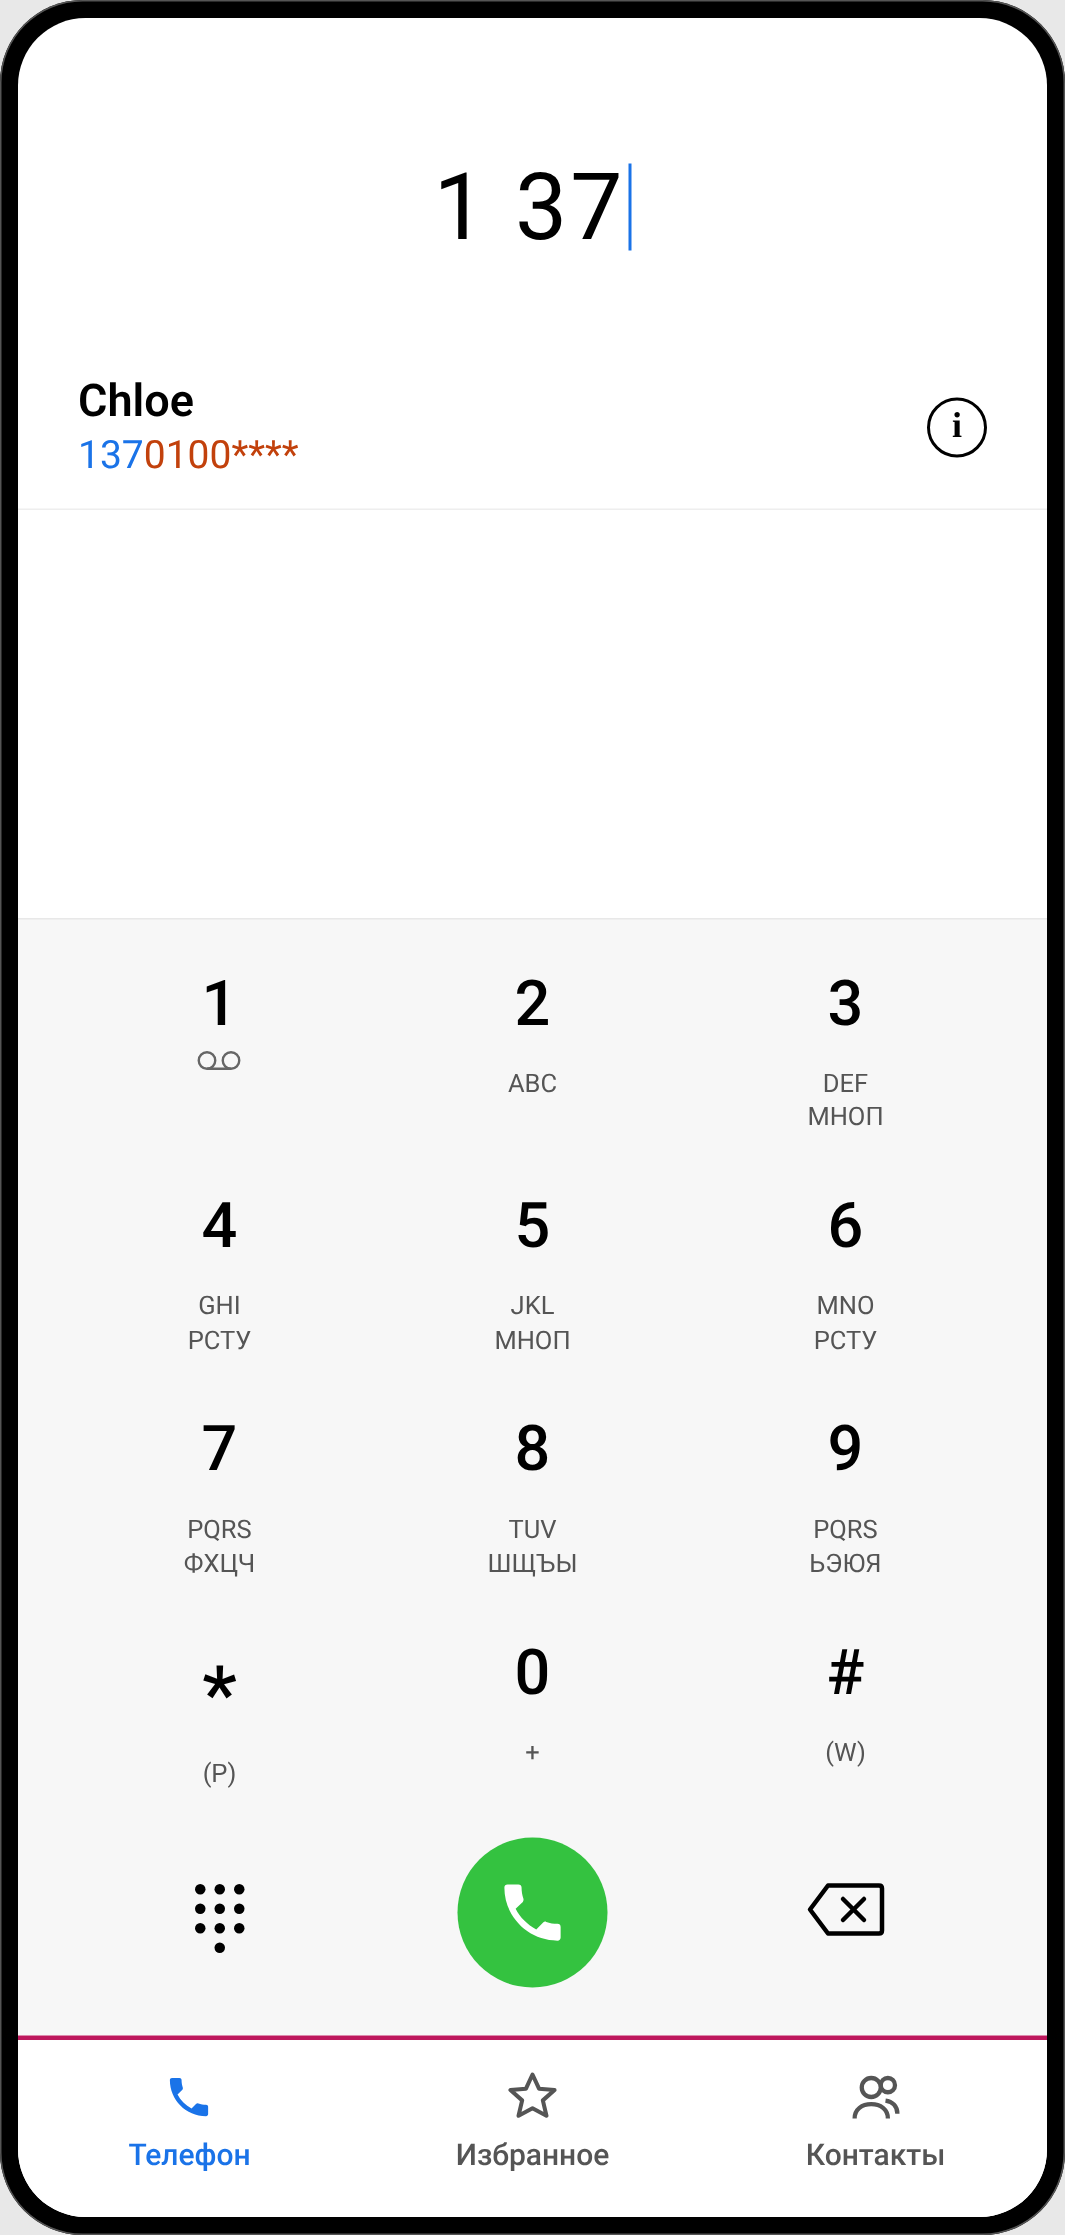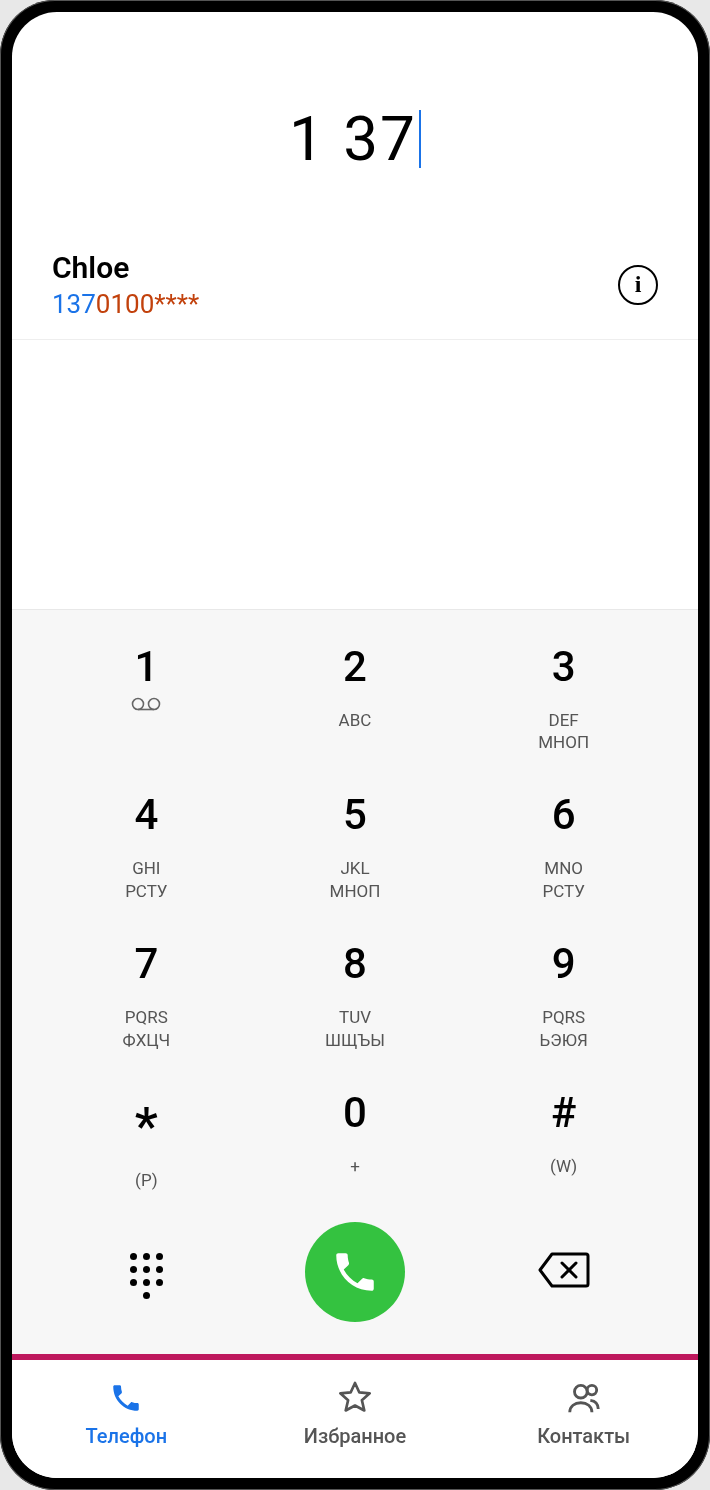--- a/index.html
+++ b/index.html
@@ -140,21 +140,21 @@
     border-radius: 50%;
     display: inline-flex;
     align-items: center;
     justify-content: center;
   }
   .backspace-svg { display: inline-block; }
   .bottom-tabs {
     display: flex;
     background: #fff;
     padding: 18px 0 30px 0;
-    border-top: 6px solid #be185d;
+    border-top: 3px solid #be185d;
   }
   .tab {
     flex: 1;
     text-align: center;
     color: #555;
   }
   .tab.active { color: #1a73e8; }
   .tab-icon { height: 40px; display:flex; align-items:center; justify-content:center; margin-bottom:6px;}
   .tab-label { font-size: 20px; font-weight: 500; }
 </style>

